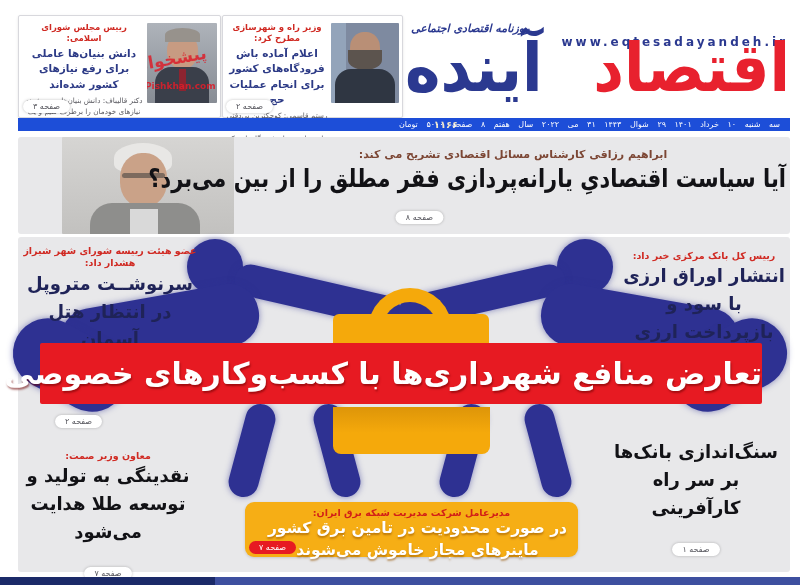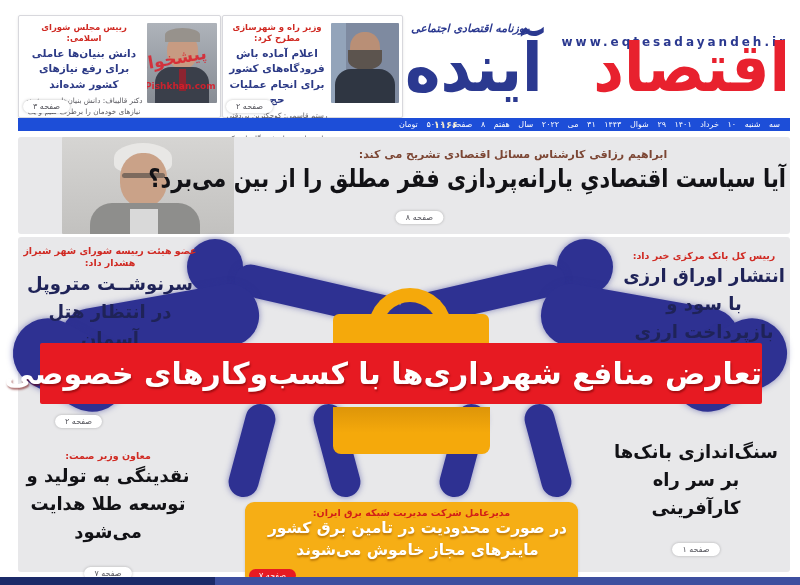--- a/index.html
+++ b/index.html
@@ -56,21 +56,21 @@
   .case-top{position:absolute;background:#f5a90b;border-radius:6px 6px 0 0;}
   .case-body{position:absolute;background:#f5a90b;border-radius:0 0 8px 8px;
              background-image:linear-gradient(180deg,rgba(150,90,0,.25),rgba(150,90,0,0) 55%);}
   
   .banner{position:absolute;left:22px;top:106px;width:722px;height:61px;background:#e71a22;border-radius:2px;
           text-align:center;}
   .banner-text{color:#fff;font-size:30px;font-weight:bold;line-height:61px;white-space:nowrap;
                text-shadow:1px 2px 2px rgba(110,0,0,.55);letter-spacing:-0.5px;}
   .banner-pill{position:absolute;left:37px;top:178px;}
   
-  .powerbox{position:absolute;left:227px;top:265px;width:333px;height:83px;background:#f6ae15;
+  .powerbox{position:absolute;left:227px;top:265px;width:333px;height:55px;background:#f6ae15;
             border-radius:9px;text-align:center;box-shadow:0 1px 3px rgba(0,0,0,.15);}
   .pb-kicker{color:#d21f18;font-size:9.5px;font-weight:bold;margin-top:5px;}
   .pb-line{color:#fff;font-weight:bold;font-size:15.5px;line-height:1.4;
            text-shadow:0 2px 2px rgba(150,85,0,.6);letter-spacing:-0.3px;padding-left:12px;}
   .pb-pill{position:absolute;left:4px;bottom:3px;background:#e71a22;color:#fff;box-shadow:none;}
   
   .bb-left{position:absolute;left:0;top:577px;width:215px;height:8px;background:#1b2a68;}
   .bb-right{position:absolute;left:215px;top:577px;width:585px;height:8px;background:#3d4f9f;}
   .wm-big{position:absolute;color:rgba(220,30,42,.85);font-weight:bold;font-size:17px;
           transform:rotate(-10deg);white-space:nowrap;}

